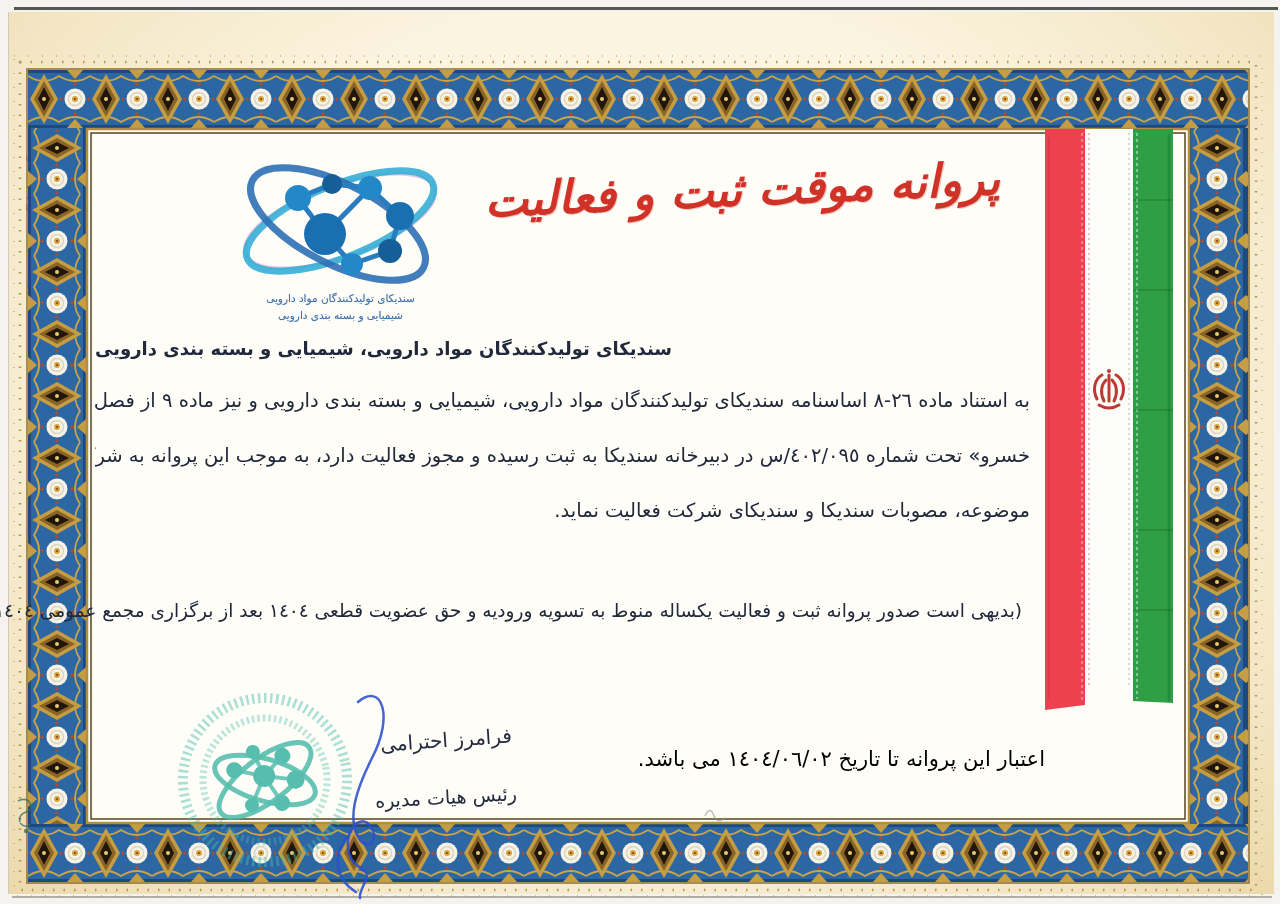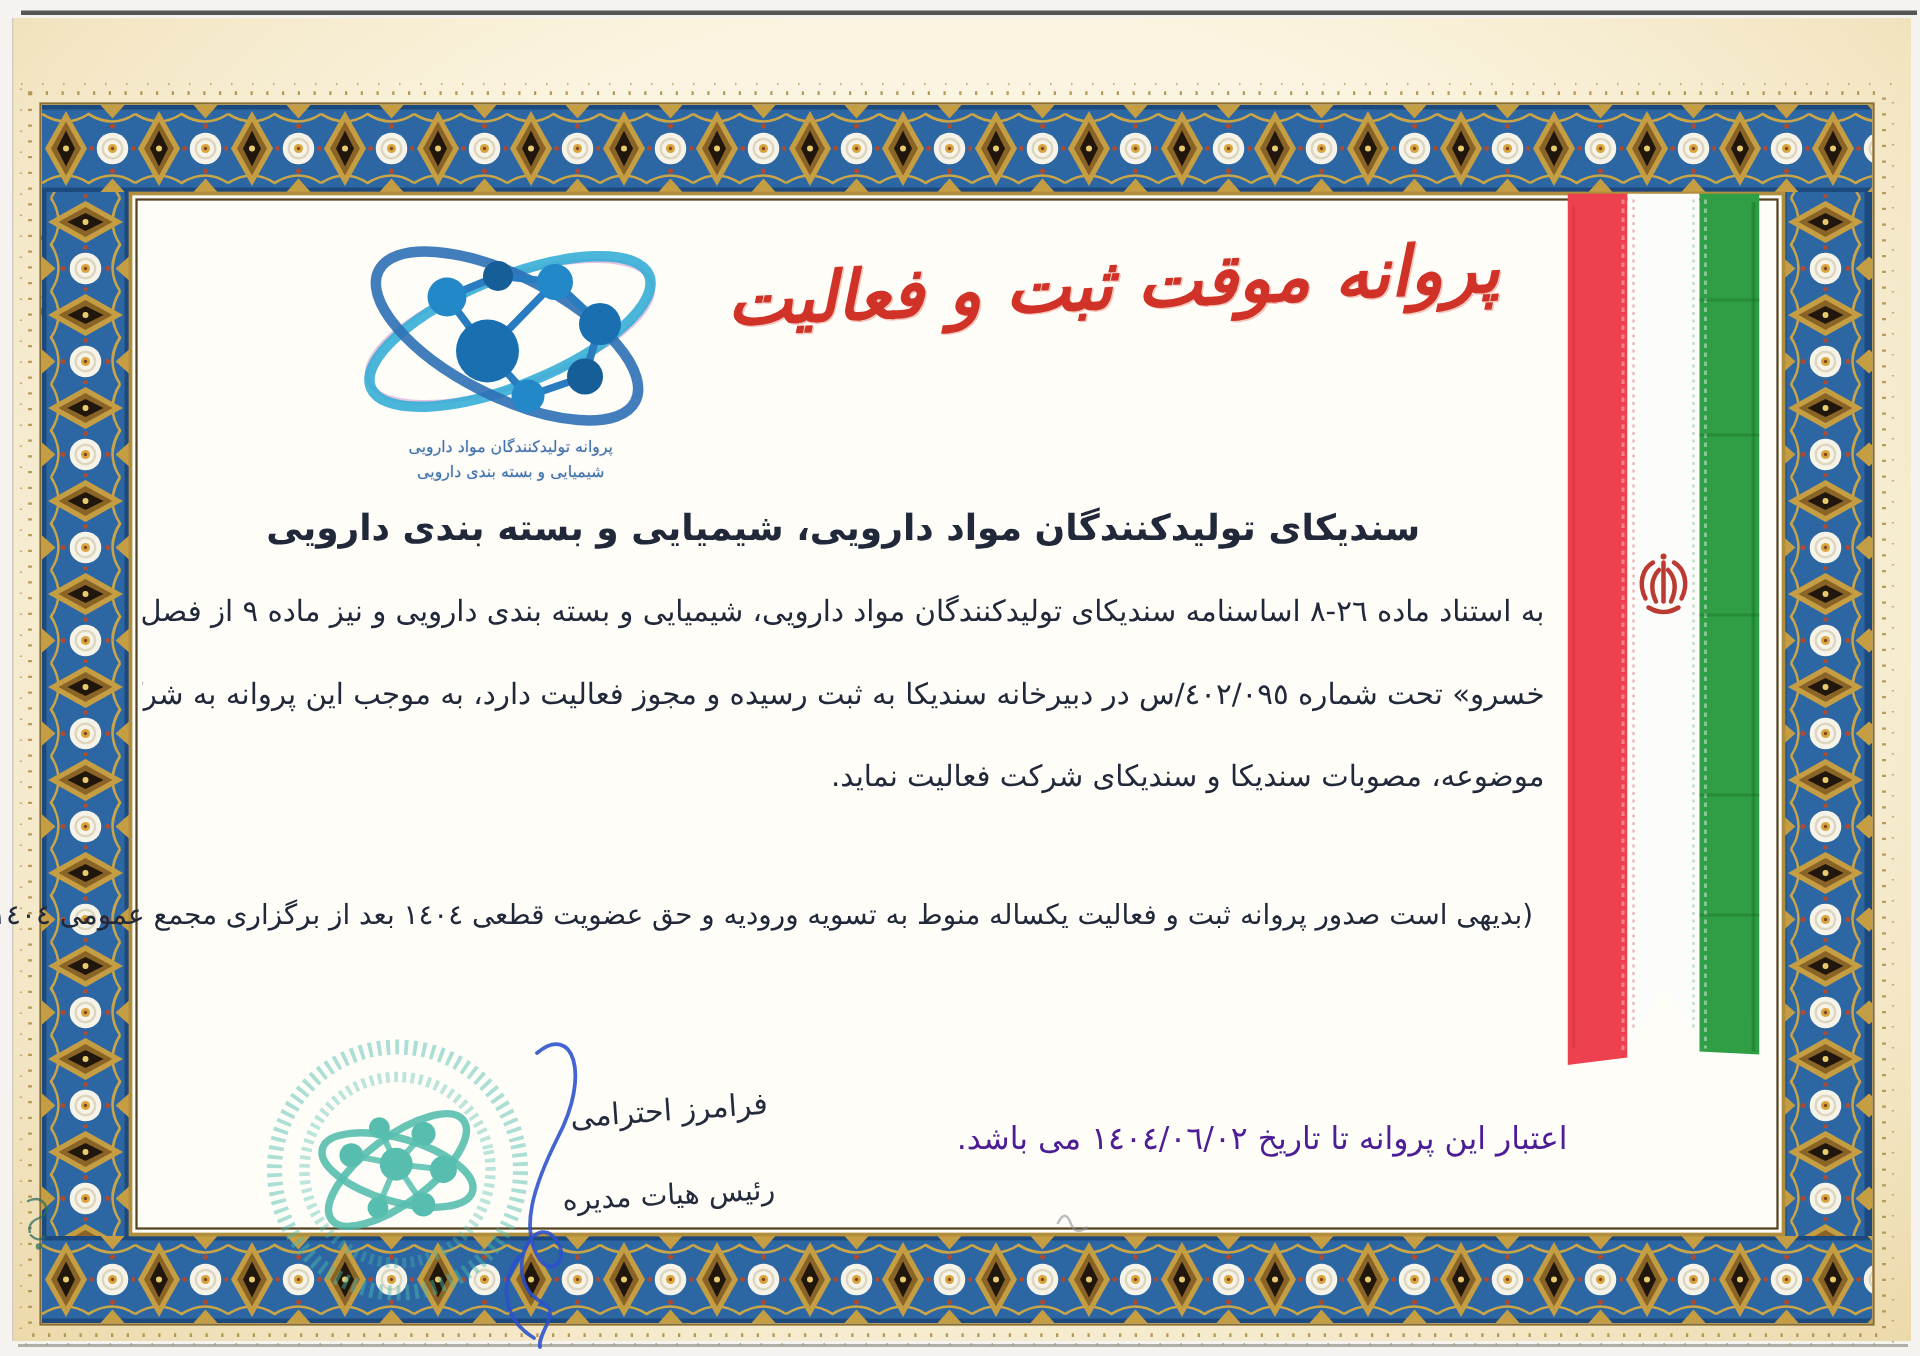--- a/index.html
+++ b/index.html
@@ -15,24 +15,24 @@
   .border-svg{position:absolute;left:28px;top:70px;overflow:visible;}
   .logo-svg{position:absolute;left:220px;top:146px;}
   .logo-caption{position:absolute;left:238px;top:290px;width:205px;text-align:center;
                 color:#3a74ad;font-size:10.5px;line-height:17px;direction:rtl;white-space:nowrap;
                 text-shadow:0 0 1px rgba(90,60,140,.35);}
   .title{position:absolute;left:505px;top:162px;width:495px;text-align:center;direction:rtl;
          font-size:46px;font-weight:bold;font-style:italic;color:#d13228;transform:rotate(-2.5deg);
          text-shadow:1px 1px 0 rgba(210,60,40,.28);white-space:nowrap;}
   .flag-svg{position:absolute;left:1045px;top:129px;}
   .text-block{position:absolute;left:95px;right:250px;top:338px;direction:rtl;color:#20283a;overflow:hidden;}
-  .subtitle{font-size:24px;font-weight:bold;text-align:center;white-space:nowrap;margin-bottom:14px;}
+  .subtitle{font-size:18px;font-weight:bold;text-align:left;white-space:nowrap;margin-bottom:14px;}
   .para-line{font-size:19.5px;line-height:55px;text-align:right;white-space:nowrap;}
   .note{position:absolute;right:258px;top:600px;direction:rtl;color:#20283a;font-size:18.5px;white-space:nowrap;}
-  .validity{position:absolute;right:235px;top:747px;direction:rtl;color:#4c1d95;font-size:21px;white-space:nowrap;}
+  .validity{position:absolute;right:235px;top:747px;direction:rtl;color:#000000;font-size:21px;white-space:nowrap;}
   .signer-name{position:absolute;left:380px;top:728px;direction:rtl;color:#242b3d;font-size:20px;
                transform:rotate(-4deg);white-space:nowrap;}
   .signer-title{position:absolute;left:375px;top:786px;direction:rtl;color:#242b3d;font-size:19px;
                transform:rotate(-3deg);white-space:nowrap;}
   .stamp-svg{position:absolute;left:160px;top:690px;opacity:.92;}
   .signature-svg{position:absolute;left:310px;top:688px;}
   .margin-mark{position:absolute;left:12px;top:795px;opacity:.75;}
   .pencil-mark{position:absolute;left:703px;top:806px;opacity:.55;}
 </style>
 </head>
@@ -120,21 +120,21 @@
       <circle cx="105" cy="88" r="21" fill="#1a6fb0"></circle>
       <circle cx="78" cy="52" r="13" fill="#2388c8"></circle>
       <circle cx="112" cy="38" r="10" fill="#155e97"></circle>
       <circle cx="150" cy="42" r="12" fill="#2388c8"></circle>
       <circle cx="180" cy="70" r="14" fill="#1a6fb0"></circle>
       <circle cx="170" cy="105" r="12" fill="#155e97"></circle>
       <circle cx="132" cy="118" r="11" fill="#2388c8"></circle>
     </g>
   </svg>
   <div class="logo-caption">
-    <div>پروانه تولیدکنندگان مواد دارویی</div>
+    <div>سندیکای تولیدکنندگان مواد دارویی</div>
     <div>شیمیایی و بسته بندی دارویی</div>
   </div>
 
   <div class="title">پروانه موقت ثبت و فعالیت</div>
 
   <svg class="flag-svg" width="128" height="582">
     <polygon points="0,0 40,0 40,576 0,581" fill="#ee4150"></polygon>
     <polygon points="40,0 88,0 88,572 64,528 40,576" fill="#fcfcfa"></polygon>
     <polygon points="88,0 128,0 128,574 88,572" fill="#2f9e44"></polygon>
     <line x1="4" y1="8" x2="4" y2="570" stroke="#d63040" stroke-width="2" opacity=".5"></line>

